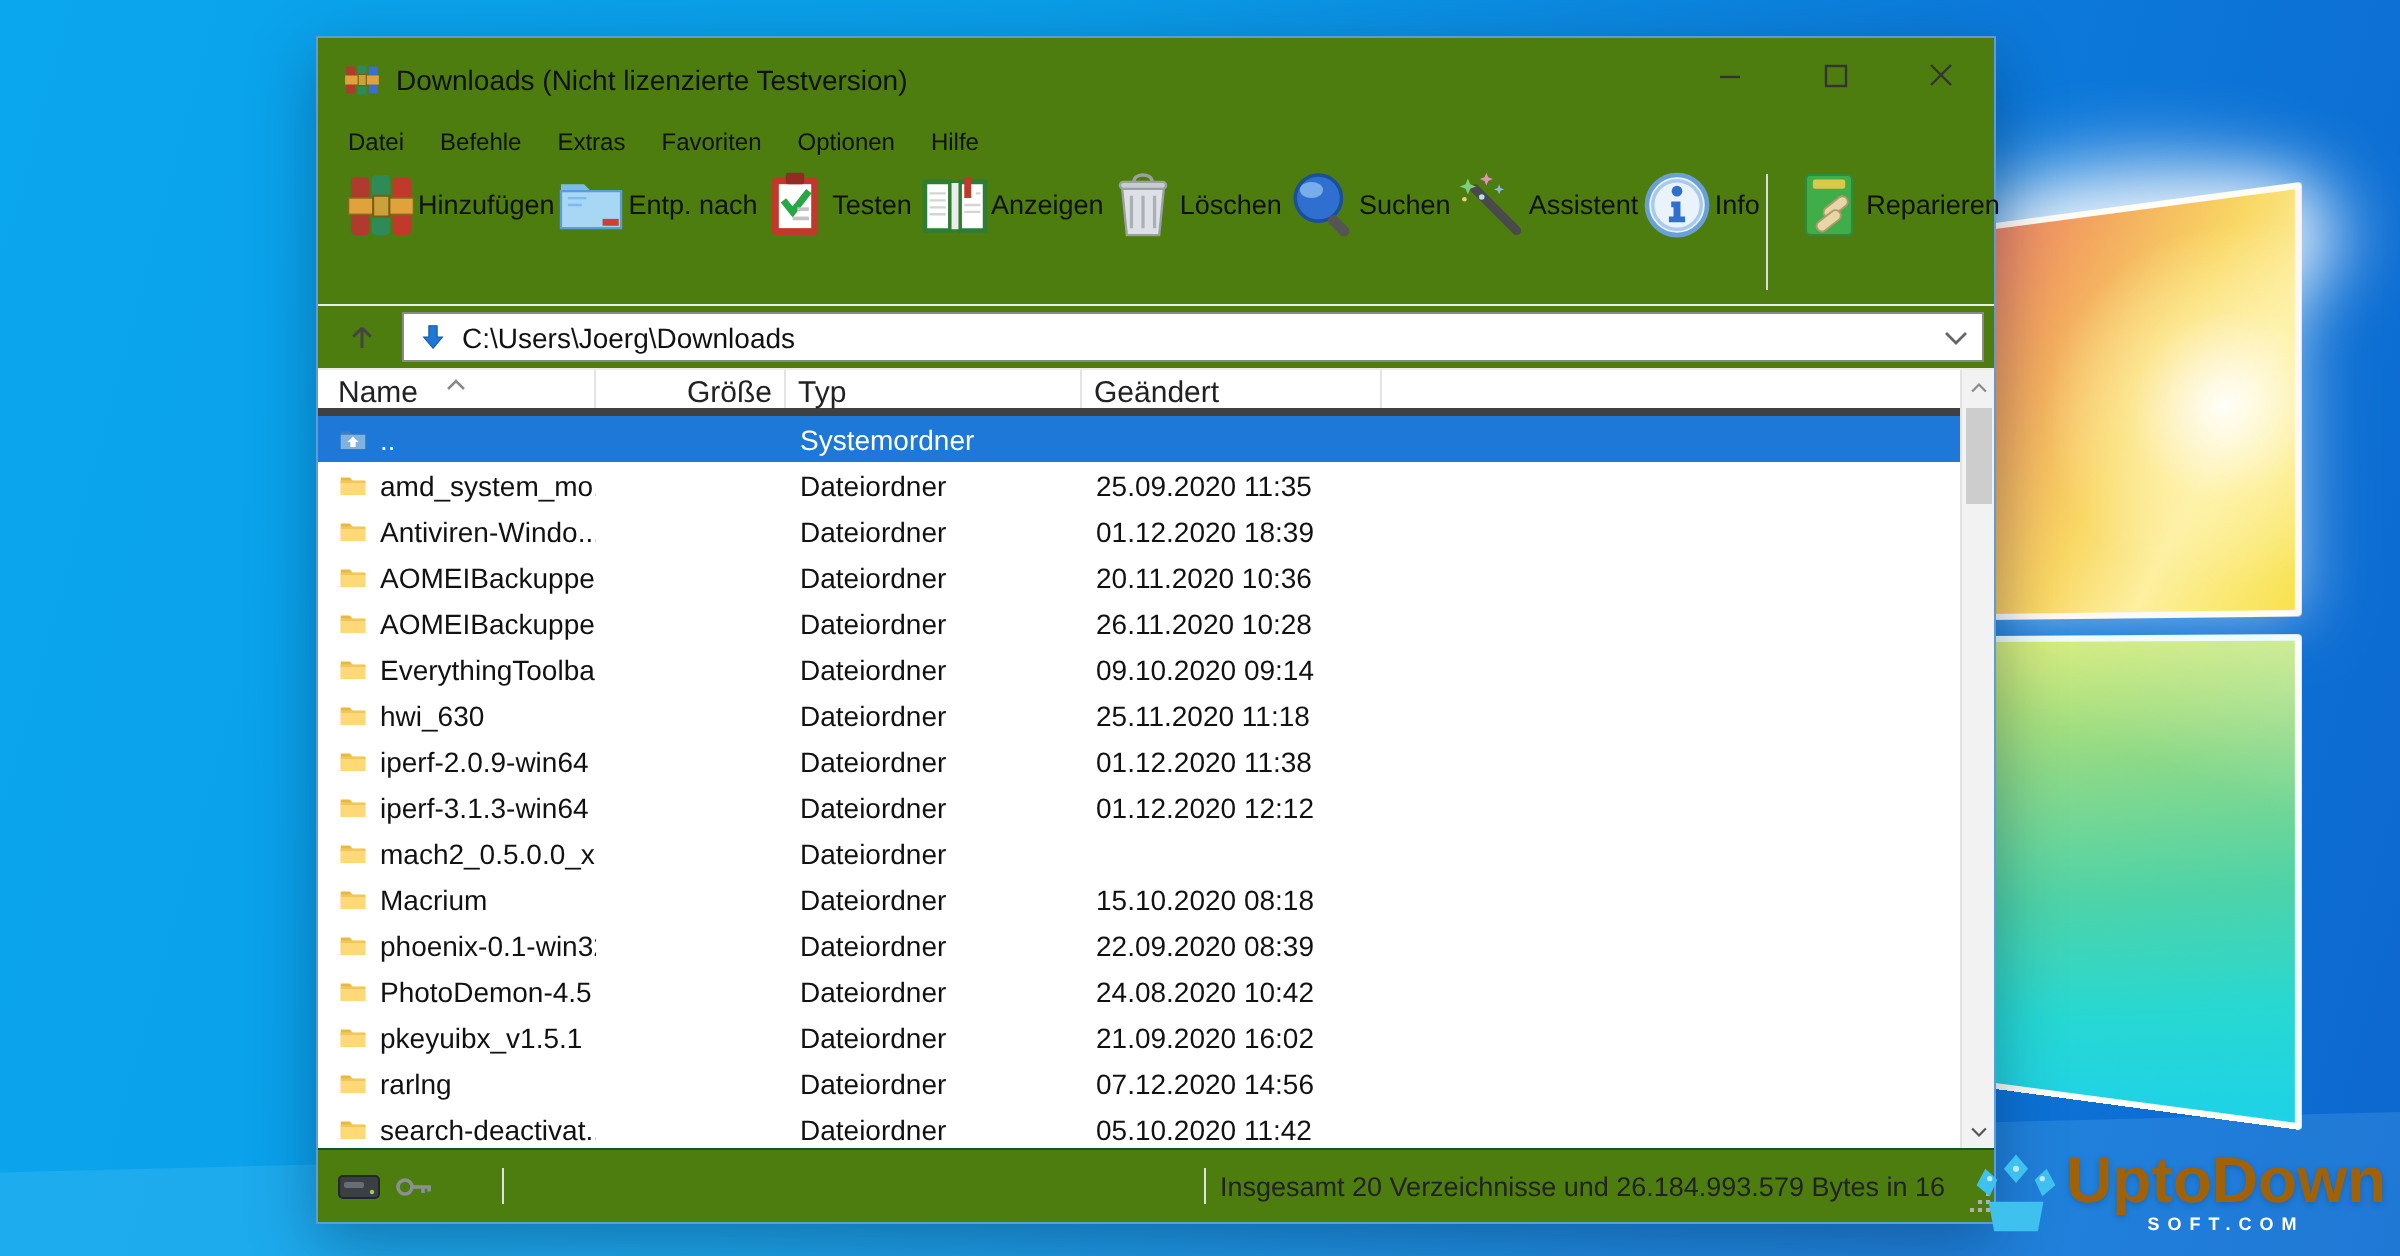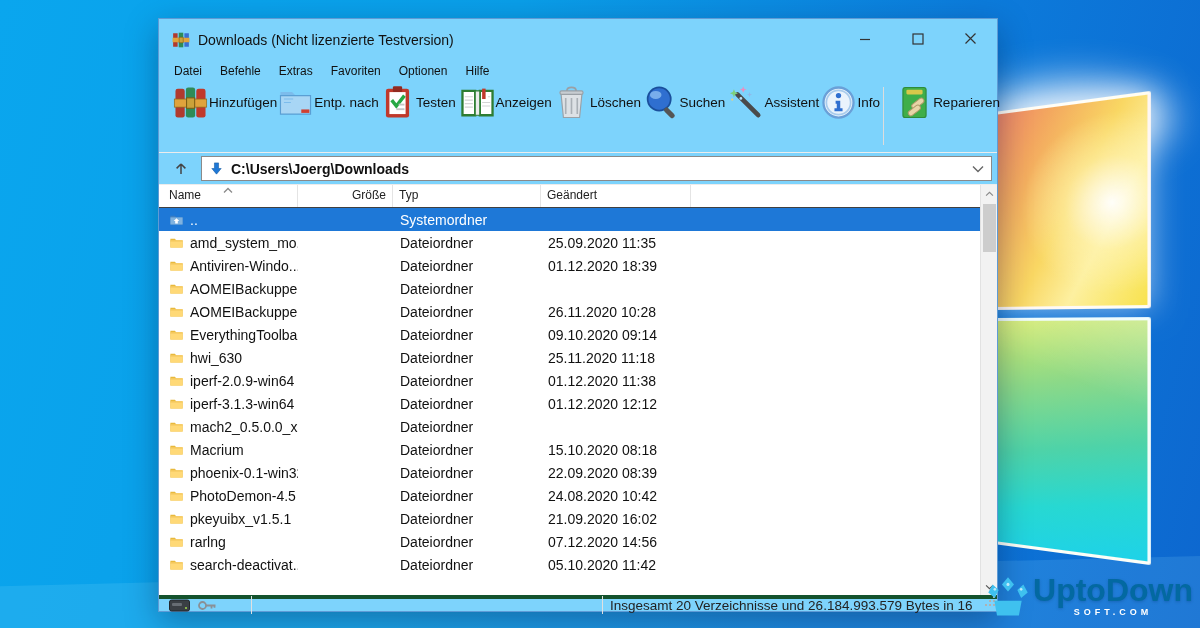--- a/index.html
+++ b/index.html
@@ -22,46 +22,46 @@
     background:
       radial-gradient(circle at 78% 50%, rgba(255,255,255,.95) 0%, rgba(255,244,180,.55) 30%, rgba(255,255,255,0) 58%),
       linear-gradient(118deg,#ee8468 0%,#f3a75f 22%,#f9d763 50%,#fdf0a0 70%,#f8e24e 100%);
     box-shadow: 0 0 28px rgba(255,255,255,.55); }
   .pane-bottom { height:226px;
     background:
       linear-gradient(200deg, rgba(255,255,255,.25) 0%, rgba(255,255,255,0) 30%),
       linear-gradient(172deg,#d3ea6d 0%,#8cd988 28%,#4ed3a8 55%,#27d8d2 78%,#1ed2e8 100%); }
   
   .window { position:absolute; left:158px; top:18px; width:840px; height:594px; z-index:5;
-    background:#7dd3fc; border:1px solid #5f9bd5; box-shadow:0 10px 30px rgba(0,25,60,.35);
+    background:#4d7c0f; border:1px solid #5f9bd5; box-shadow:0 10px 30px rgba(0,25,60,.35);
     display:flex; flex-direction:column; }
   .titlebar { height:42px; display:flex; align-items:center; padding-left:13px; flex:none; }
   .title-icon svg { width:18px; height:18px; display:block; }
   .title-text { font-size:14px; color:#111; margin-left:8px; }
   .controls { margin-left:auto; display:flex; height:100%; }
   .wc { width:53px; height:100%; display:flex; align-items:center; justify-content:center; }
   .menubar { height:20px; display:flex; align-items:center; padding-left:6px; flex:none; }
   .menu-item { font-size:12px; color:#111; padding:0 9px; }
   .toolbar { height:72px; flex:none; display:flex; align-items:flex-start;
     padding:3px 2px 0 8px; border-bottom:1px solid #ececec; }
   .tb-btn { display:flex; flex-direction:row; align-items:center; min-width:56px; padding:0 5px; }
   .tb-ico svg { width:37px; height:37px; display:block; }
   .tb-label { font-size:13.5px; color:#111; margin-top:0; white-space:nowrap; }
   .tb-sep { width:1px; height:58px; background:#dcdcdc; margin:3px 7px 0 4px; }
   .addressbar { height:32px; flex:none; display:flex; align-items:center; padding:0 5px 0 9px;
-    border-bottom:1px solid #ececec;font-weight:bold; }
+    border-bottom:1px solid #ececec; }
   .up-btn { width:26px; height:26px; display:flex; align-items:center; justify-content:center; margin-right:7px; }
   .combo { flex:1; height:25px; border:1px solid #8a8a8a; background:#fff; display:flex; align-items:center; padding:0 4px; }
   .combo-ico svg { width:15px; height:15px; margin:0 7px 0 3px; display:block; }
   .combo-text { font-size:14px; color:#111; flex:1; white-space:nowrap; overflow:hidden; }
   .combo-chevron svg { width:12px; height:8px; display:block; margin-right:3px; }
   
   .listarea { flex:1; position:relative; overflow:hidden; background:#fff; }
   .listinner { position:absolute; left:0; top:0; right:17px; bottom:0; }
-  .lheader { height:23px; display:flex; border-bottom:1px solid #404040; font-size:12px; color:#222; }
+  .lheader { height:23px; display:flex; border-bottom:4px solid #404040; font-size:15px; color:#222; }
   .hcell { border-right:1px solid #e4e4e4; padding:3px 6px; position:relative; white-space:nowrap; }
   .h-name { width:139px; padding-left:10px; }
   .h-size { width:95px; text-align:right; }
   .h-type { width:148px; }
   .h-mod  { width:150px; }
   .h-fill { flex:1; border-right:none; }
   .sort-ind { position:absolute; left:64px; top:-2px; color:#9a9a9a; }
   .sort-ind svg { width:10px; height:7px; }
   .row { height:23px; display:flex; align-items:center; font-size:14px; color:#111; white-space:nowrap; }
   .row.selected { background:#1e78d7; color:#fff; }
@@ -70,33 +70,33 @@
   .c-size { width:95px; text-align:right; padding-right:8px; flex:none; }
   .c-type { width:148px; padding-left:7px; flex:none; }
   .c-mod { flex:1; padding-left:7px; }
   .scrollbar { position:absolute; right:0; top:0; bottom:0; width:17px; background:#f2f2f2;
     border-left:1px solid #e2e2e2; display:flex; flex-direction:column; align-items:center; }
   .sb-btn { height:17px; width:100%; display:flex; align-items:center; justify-content:center; flex:none; }
   .sb-btn svg { width:9px; height:6px; }
   .sb-thumb { width:13px; height:48px; background:#cdcdcd; margin-top:2px; flex:none; }
   .sb-spacer { flex:1; }
   
-  .statusbar { height:16px; flex:none; border-top:4px solid #14532d; display:flex; align-items:center;
+  .statusbar { height:37px; flex:none; border-top:1px solid #14532d; display:flex; align-items:center;
     font-size:13.5px; color:#222; position:relative; }
   .st-icons { display:flex; align-items:center; gap:7px; padding:0 10px; width:92px; flex:none; }
   .st-icons svg { display:block; }
   .st-sep { width:1px; height:18px; background:#e0e0e0; flex:none; }
   .st-mid { width:350px; flex:none; height:100%; }
   .st-text { flex:1; padding-left:7px; white-space:nowrap; overflow:hidden; }
   .resize-grip { position:absolute; right:1px; bottom:1px; }
   
   .watermark { position:absolute; right:7px; bottom:10px; z-index:6; display:flex; align-items:center; }
   .wm-icon svg { width:46px; height:42px; display:block; margin-right:2px; }
   .wm-col { display:flex; flex-direction:column; }
-  .wm-text { color:#0369a1; font-weight:bold; font-size:32px; line-height:.85; letter-spacing:0;
+  .wm-text { color:#a16207; font-weight:bold; font-size:32px; line-height:.85; letter-spacing:0;
     text-shadow:0 1px 3px rgba(0,40,90,.25); }
   .wm-sub { color:#fff; font-size:9px; font-weight:bold; letter-spacing:4px; text-align:center; margin-top:3px; }
 </style>
 </head>
 <body>
 
 <div class="swoosh"></div>
 <div class="flag-glow"></div>
 <div class="win-flag">
   <div class="flag-pane pane-top"></div>
@@ -344,20 +344,21 @@
                 <svg viewBox="0 0 16 16">
                   <path d="M1 3.2h5.2l1.6 1.8H15v8.2H1z" fill="#e8b93c"></path>
                   <path d="M1 5h14v8.2H1z" fill="#ffd977"></path>
                   <path d="M1 5h14v1.3H1z" fill="#f3c65a"></path>
                 </svg>
               </span>
          <span>AOMEIBackuppe...</span>
        </span>
        <span class="cell c-size"></span>
        <span class="cell c-type">Dateiordner</span>
+       <span class="cell c-mod">20.11.2020 10:36</span>
      </div>
           <div class="row">
        <span class="cell c-name">
          <span class="row-ico">
                 <svg viewBox="0 0 16 16">
                   <path d="M1 3.2h5.2l1.6 1.8H15v8.2H1z" fill="#e8b93c"></path>
                   <path d="M1 5h14v8.2H1z" fill="#ffd977"></path>
                   <path d="M1 5h14v1.3H1z" fill="#f3c65a"></path>
                 </svg>
               </span>

